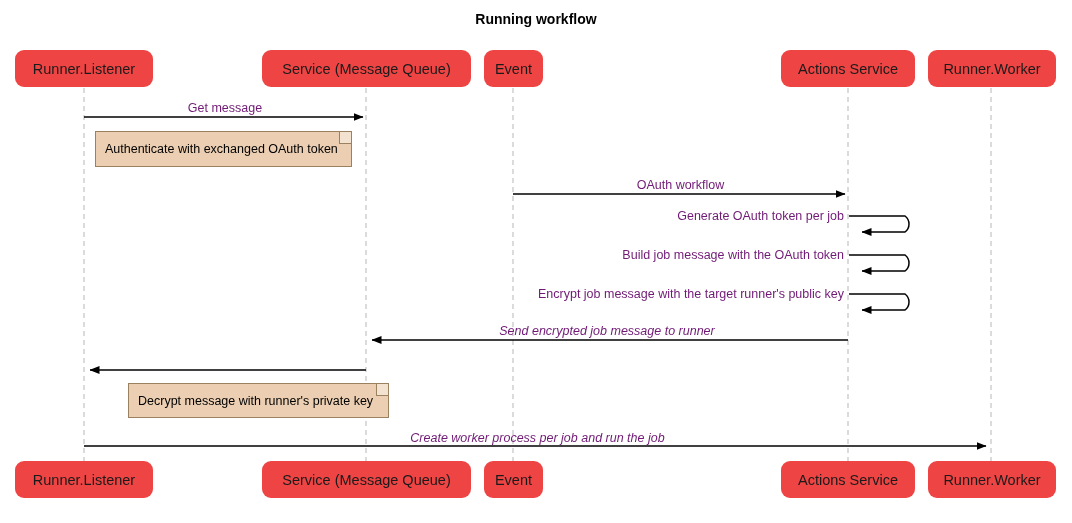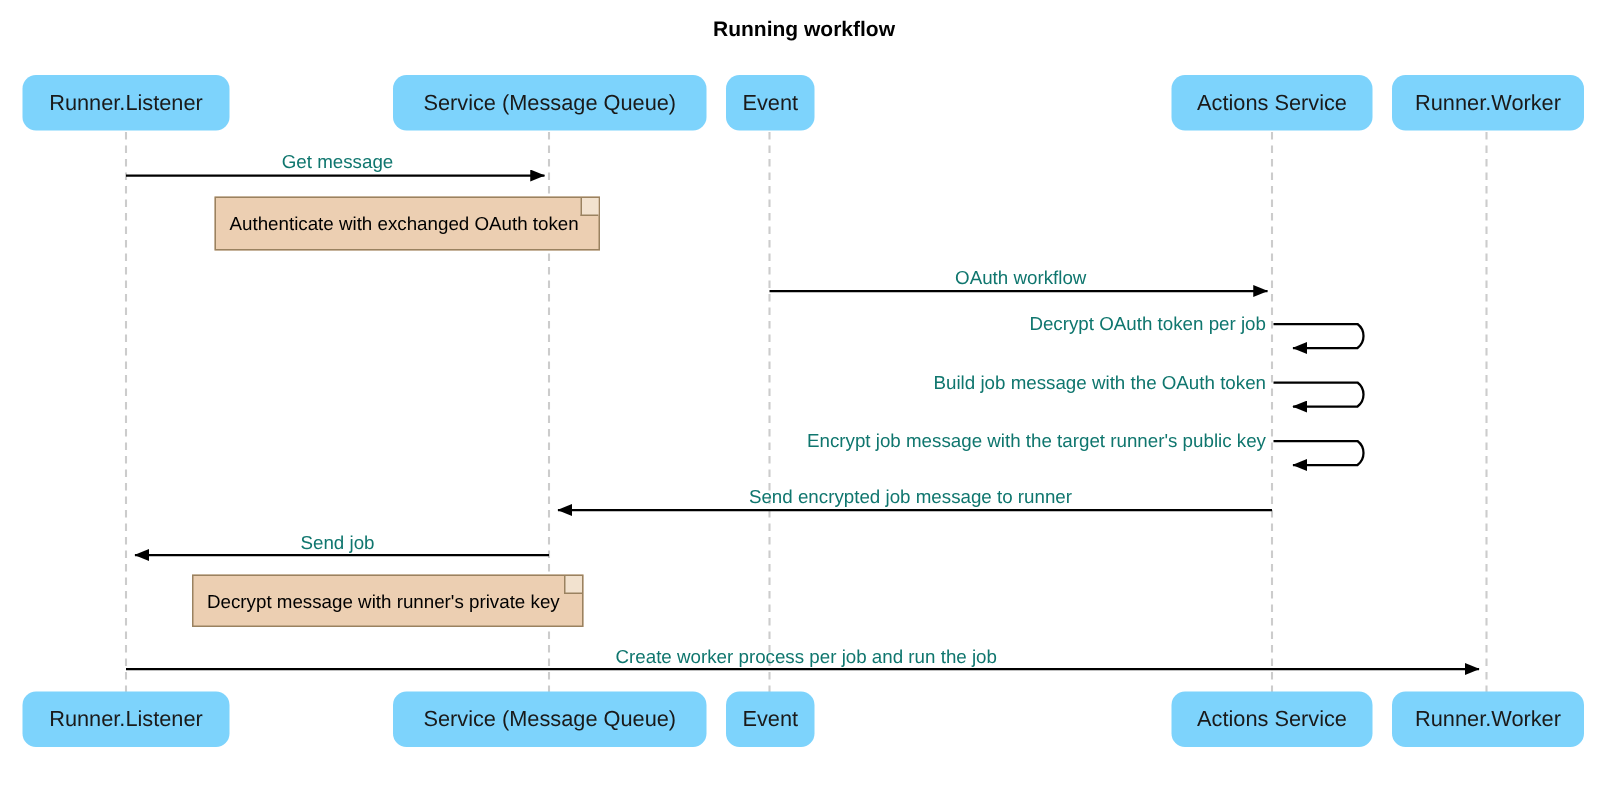--- a/index.html
+++ b/index.html
@@ -33,21 +33,21 @@
     width: 1072px;
     text-align: center;
     font-size: 14px;
     font-weight: bold;
     color: #000000;
     white-space: nowrap;
   }
   .participant {
     position: absolute;
     box-sizing: border-box;
-    background: #7dd3fc;
+    background: #ef4444;
     border-radius: 9px;
     display: flex;
     align-items: center;
     justify-content: center;
     font-size: 14.5px;
     color: #1a1a1a;
     white-space: nowrap;
     height: 37px;
   }
   .note {
@@ -68,21 +68,21 @@
     right: 0;
     width: 11px;
     height: 11px;
     background: #f2e2cf;
     border-left: 1px solid #9a8260;
     border-bottom: 1px solid #9a8260;
   }
   .msg-label {
     position: absolute;
     font-size: 12.5px;
-    color: #0f766e;
+    color: #701a75;
     white-space: nowrap;
     text-align: center;
   }
   .msg-label.right-align {
     text-align: right;
   }
 </style>
 </head>
 <body>
 
@@ -154,28 +154,27 @@
     </div>
   <div class="participant" style="left:781px; top:461px; width:134px;">
       <span>Actions Service</span>
     </div>
   <div class="participant" style="left:928px; top:461px; width:128px;">
       <span>Runner.Worker</span>
     </div>
 
   <div class="msg-label" style="left:84px;  top:101px; width:282px;">Get message</div>
   <div class="msg-label" style="left:513px; top:178px; width:335px;">OAuth workflow</div>
-  <div class="msg-label right-align" style="left:448px; top:209px; width:396px;">Decrypt OAuth token per job</div>
+  <div class="msg-label right-align" style="left:448px; top:209px; width:396px;">Generate OAuth token per job</div>
   <div class="msg-label right-align" style="left:448px; top:287px; width:396px;">Encrypt job message with the target runner's public key</div>
   <div class="msg-label right-align" style="left:448px; top:248px; width:396px;">Build job message with the OAuth token</div>
-  <div class="msg-label" style="left:366px; top:324px; width:482px;">Send encrypted job message to runner</div>
-  <div class="msg-label" style="left:84px;  top:355px; width:282px;">Send job</div>
-  <div class="msg-label" style="left:84px;  top:431px; width:907px;">Create worker process per job and run the job</div>
+  <div class="msg-label" style="left:366px; top:324px; width:482px;font-style:italic;">Send encrypted job message to runner</div>
+  <div class="msg-label" style="left:84px;  top:431px; width:907px;font-style:italic;">Create worker process per job and run the job</div>
 
-  <div class="note" style="left:95px; top:131px; width:257px; height:36px;margin-left:48px;">
+  <div class="note" style="left:95px; top:131px; width:257px; height:36px;">
     <span>Authenticate with exchanged OAuth token</span>
     <span class="note-fold"></span>
   </div>
   <div class="note" style="left:96px; top:383px; width:261px; height:35px;margin-left:32px;">
     <span>Decrypt message with runner's private key</span>
     <span class="note-fold"></span>
   </div>
 
 </div>
 

